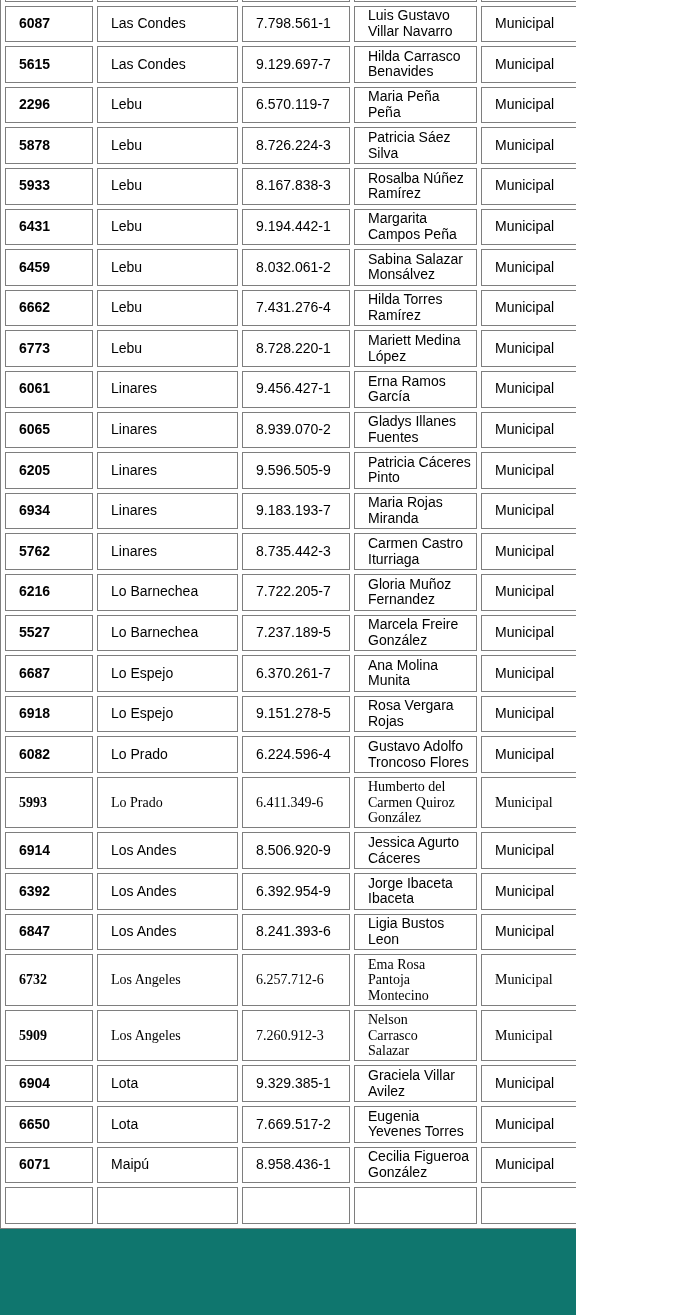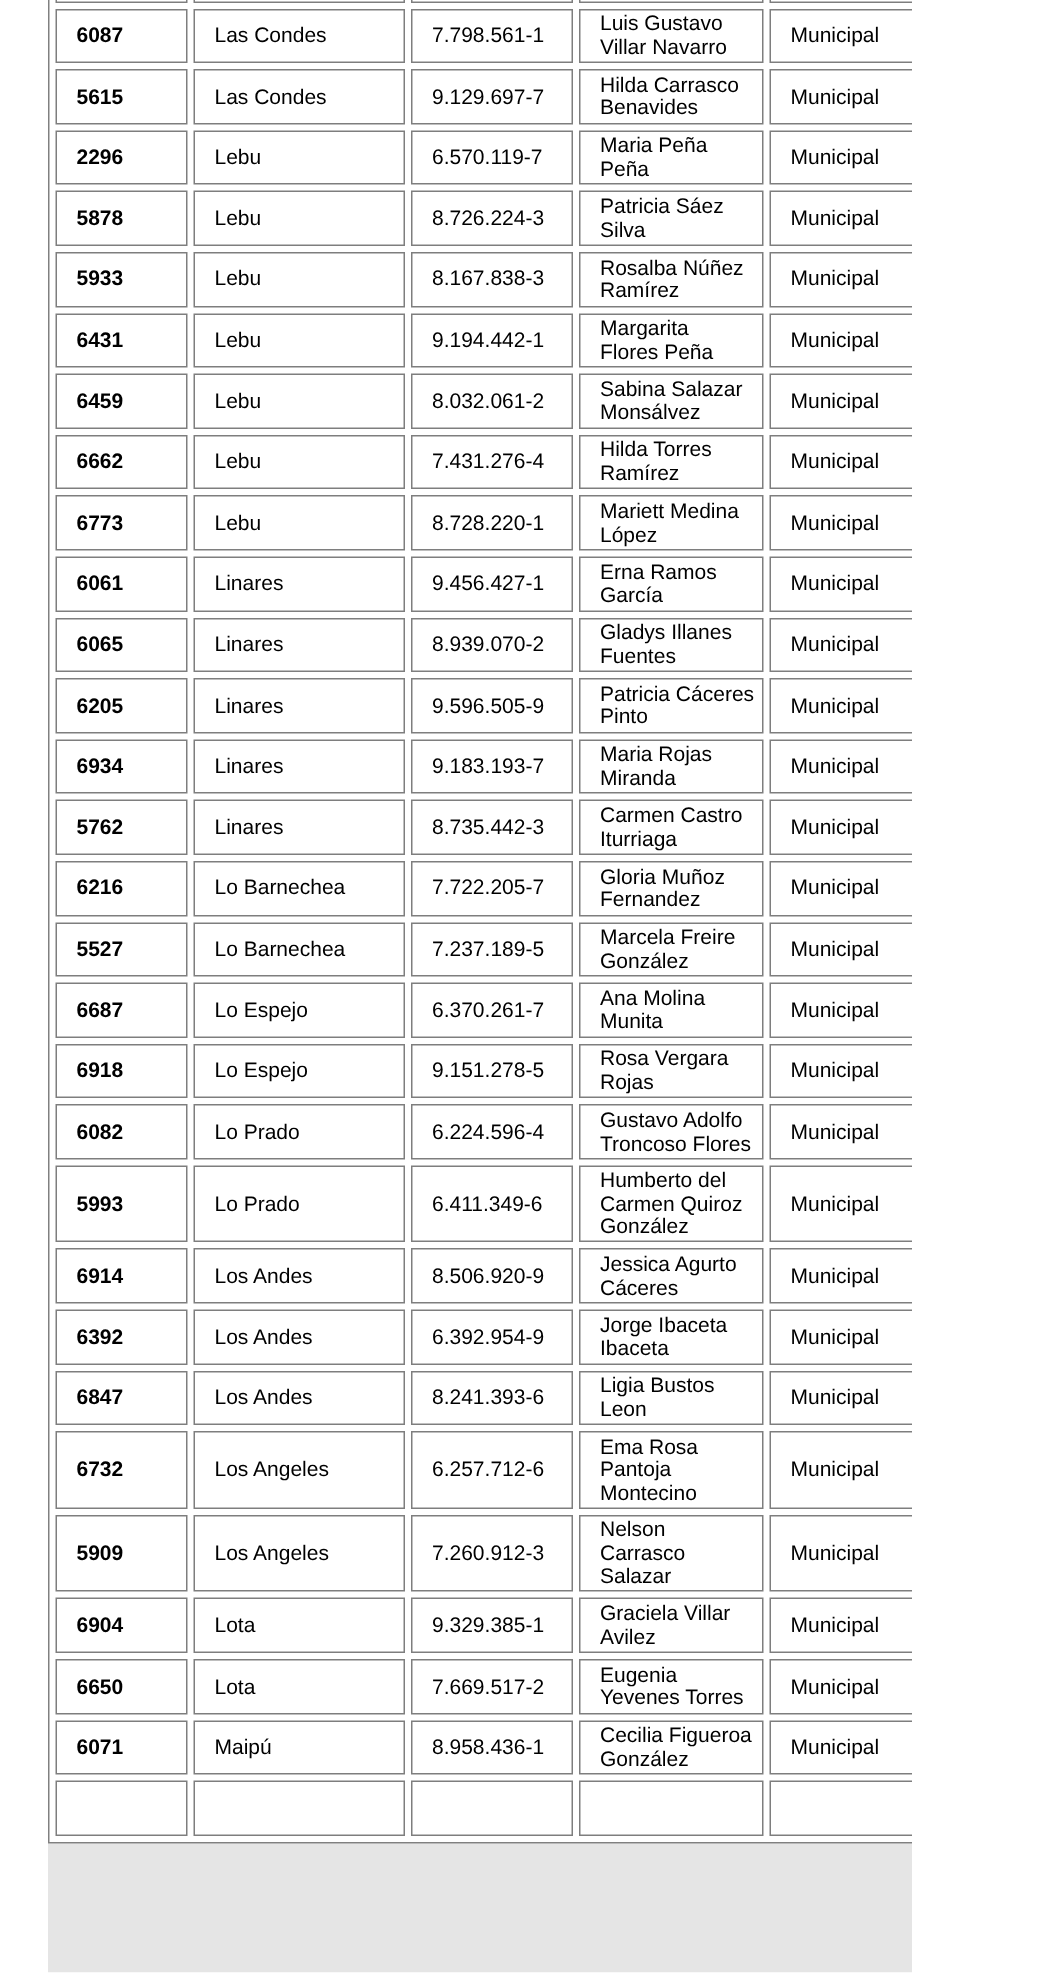--- a/index.html
+++ b/index.html
@@ -4,23 +4,22 @@
 <style>
   html, body {
     margin: 0;
     padding: 0;
     background: #ffffff;
   }
   .viewport {
     width: 576px;
     height: 1315px;
     overflow: hidden;
-    background: #e5e5e5;
+    background: #0f766e;
     position: relative;
-    margin-left: 32px;
   }
   table.data-table {
     border-collapse: separate;
     border-spacing: 4px;
     table-layout: fixed;
     width: 698px;
     margin-top: -40px;
     margin-left: 0;
     border: 1px solid #808080;
     background: #ffffff;
@@ -31,21 +30,21 @@
     vertical-align: middle;
     font-family: "Liberation Sans", sans-serif;
     font-size: 14px;
     line-height: 15.6px;
     color: #000000;
     padding: 1px 4px 1px 13px;
     overflow: hidden;
     background: #ffffff;
   }
   tr.h2 td { height: 36.6px; }
-  tr.h3 td { height: 51.6px; }
+  tr.h3 td { height: 51.6px; font-family: Liberation Serif, serif; }
   td.cell-id { font-weight: 700; }
   td.cell-name {
     padding-left: 6px;
     white-space: pre-line;
   }
 </style>
 </head>
 <body>
 
 <div class="viewport">
@@ -103,21 +102,21 @@
     <td class="cell-rut">8.167.838-3</td>
     <td class="cell-name">Rosalba Núñez
 Ramírez</td>
     <td class="cell-type">Municipal</td>
   </tr>
         <tr class="h2">
     <td class="cell-id">6431</td>
     <td class="cell-comuna">Lebu</td>
     <td class="cell-rut">9.194.442-1</td>
     <td class="cell-name">Margarita
-Flores Peña</td>
+Campos Peña</td>
     <td class="cell-type">Municipal</td>
   </tr>
         <tr class="h2">
     <td class="cell-id">6459</td>
     <td class="cell-comuna">Lebu</td>
     <td class="cell-rut">8.032.061-2</td>
     <td class="cell-name">Sabina Salazar
 Monsálvez</td>
     <td class="cell-type">Municipal</td>
   </tr>

